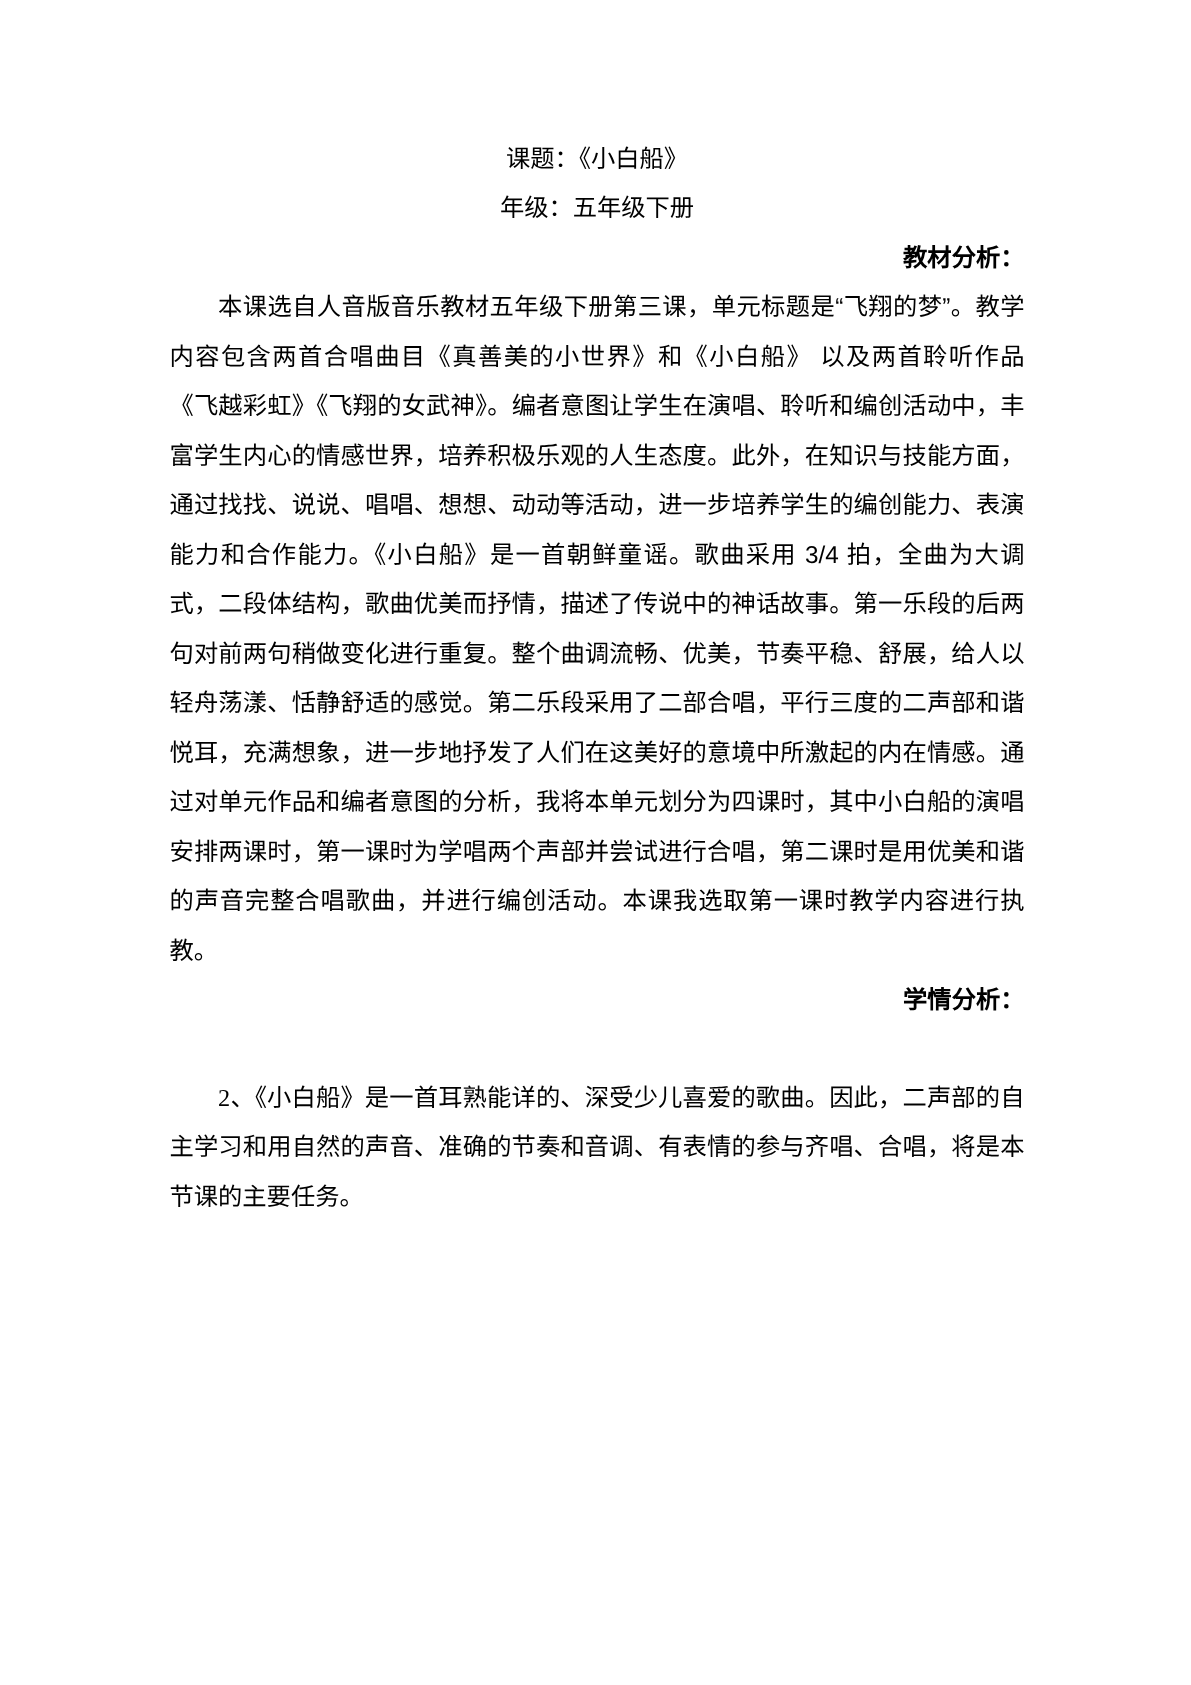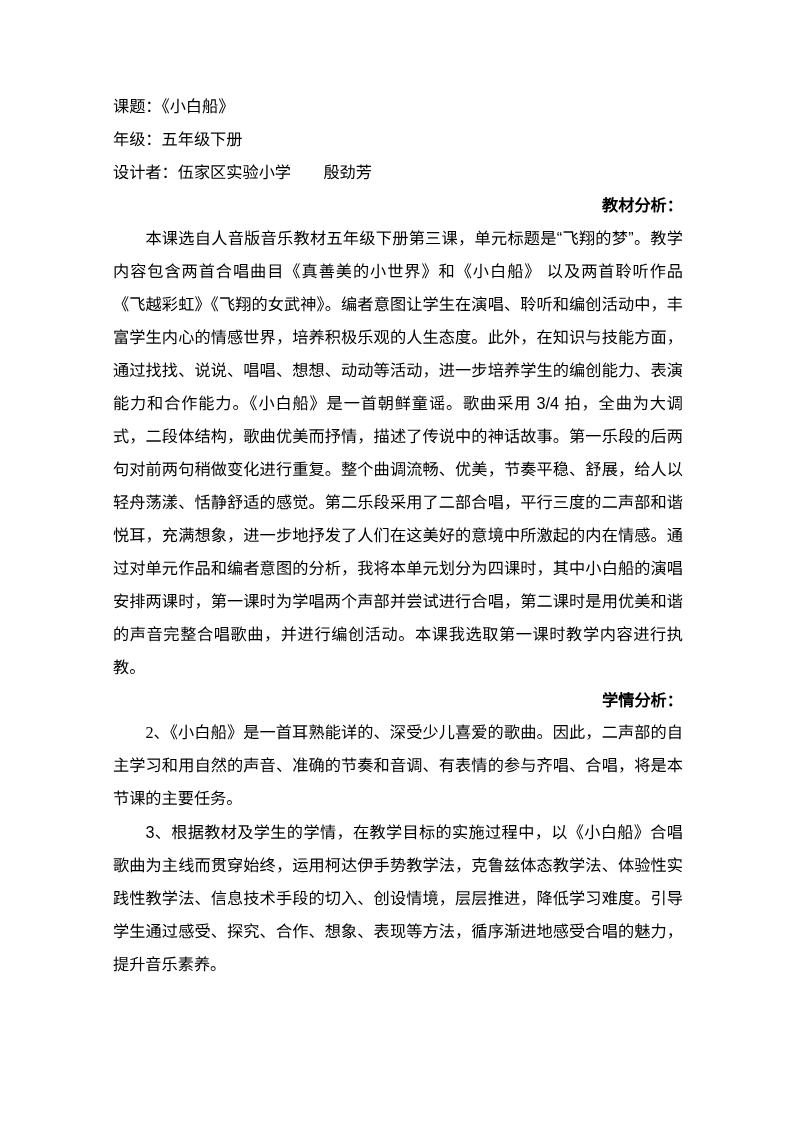--- a/index.html
+++ b/index.html
@@ -40,52 +40,52 @@
   .heading {
     font-size: 16.2px;
     line-height: 33px;
     letter-spacing: 0px;
     color: #000000;
   }
 
   
   .line {
     white-space: pre;
+    text-align: center;
   }
 
   
   .heading {
     font-weight: bold;
     text-align: right;
   }
 
   
   .para {
     text-align: justify;
     text-justify: inter-ideograph;
     text-indent: 2em;
     margin: 0;
   }
 
   
   .para.serif {
     font-family: "Liberation Serif", "DejaVu Serif", serif;
+    margin-top: 32px;
   }
 </style>
 </head>
 <body>
 
 <div class="page">
   <div class="content">
 
     <div class="line">课题：《小白船》</div>
     <div class="line">年级：五年级下册</div>
-    <div class="line">设计者：伍家区实验小学　　殷劲芳</div>
 
     <div class="heading">教材分析：</div>
     <p class="para">本课选自人音版音乐教材五年级下册第三课，单元标题是“飞翔的梦”。教学内容包含两首合唱曲目《真善美的小世界》和《小白船》 以及两首聆听作品《飞越彩虹》《飞翔的女武神》。编者意图让学生在演唱、聆听和编创活动中，丰富学生内心的情感世界，培养积极乐观的人生态度。此外，在知识与技能方面，通过找找、说说、唱唱、想想、动动等活动，进一步培养学生的编创能力、表演能力和合作能力。《小白船》是一首朝鲜童谣。歌曲采用 3/4 拍，全曲为大调式，二段体结构，歌曲优美而抒情，描述了传说中的神话故事。第一乐段的后两句对前两句稍做变化进行重复。整个曲调流畅、优美，节奏平稳、舒展，给人以轻舟荡漾、恬静舒适的感觉。第二乐段采用了二部合唱，平行三度的二声部和谐悦耳，充满想象，进一步地抒发了人们在这美好的意境中所激起的内在情感。通过对单元作品和编者意图的分析，我将本单元划分为四课时，其中小白船的演唱安排两课时，第一课时为学唱两个声部并尝试进行合唱，第二课时是用优美和谐的声音完整合唱歌曲，并进行编创活动。本课我选取第一课时教学内容进行执教。</p>
 
     <div class="heading">学情分析：</div>
     <p class="para serif">2、《小白船》是一首耳熟能详的、深受少儿喜爱的歌曲。因此，二声部的自主学习和用自然的声音、准确的节奏和音调、有表情的参与齐唱、合唱，将是本节课的主要任务。</p>
-    <p class="para">3、根据教材及学生的学情，在教学目标的实施过程中，以《小白船》合唱歌曲为主线而贯穿始终，运用柯达伊手势教学法，克鲁兹体态教学法、体验性实践性教学法、信息技术手段的切入、创设情境，层层推进，降低学习难度。引导学生通过感受、探究、合作、想象、表现等方法，循序渐进地感受合唱的魅力，提升音乐素养。</p>
 
   </div>
 </div>
 
 </body></html>

